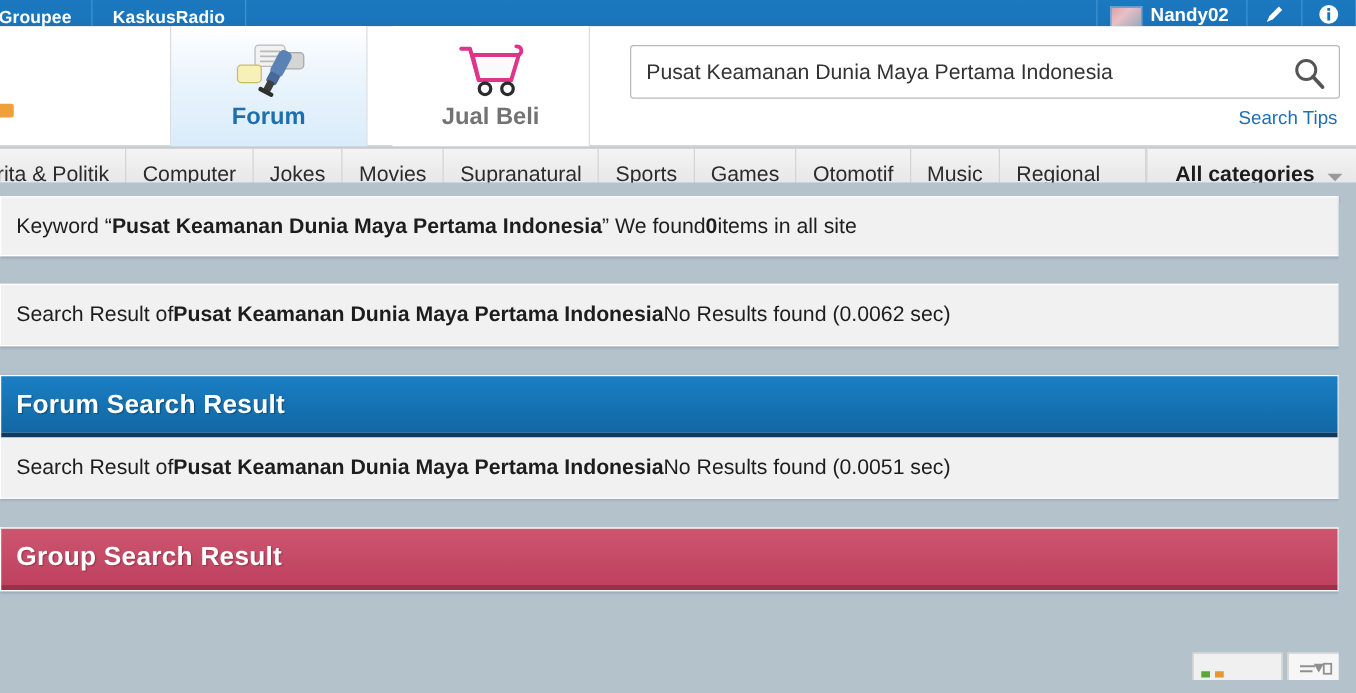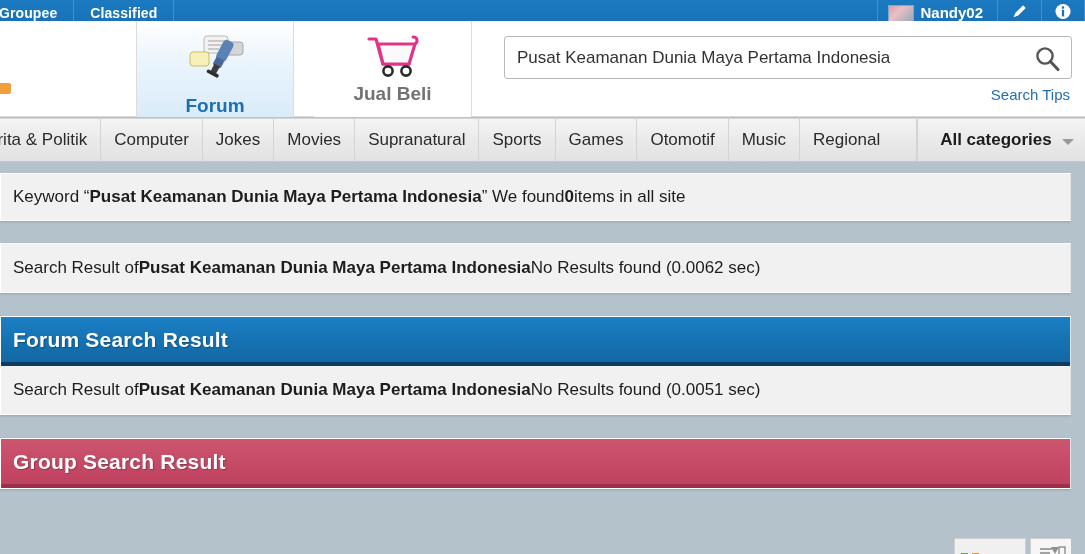--- a/index.html
+++ b/index.html
@@ -101,21 +101,20 @@
     border-left: 1px solid #dcdcdc;
     border-right: 1px solid #dcdcdc;
     display: flex; flex-direction: column;
     align-items: center; justify-content: flex-start;
     padding-top: 12px;
     position: relative;
     background: #ffffff;
   }
   .maintab.active {
     background: linear-gradient(to bottom, #ffffff 0%, #eaf4fc 45%, #d9ecfa 100%);
-    justify-content: space-between;
   }
   .maintab + .maintab { border-left: none; margin-left: 20px; }
   .tabicon { height: 46px; display:flex; align-items:center; justify-content:center; }
   .tablabel {
     font-size: 19px; font-weight: bold;
     margin-top: 4px;
   }
   .tablabel.forum { color: #1e6fb0; }
   .tablabel.jualbeli { color: #737373; }
 
@@ -191,21 +190,21 @@
     width: 0; height: 0;
     border-left: 6px solid transparent;
     border-right: 6px solid transparent;
     border-top: 6px solid #9a9a9a;
     margin-top: 3px;
   }
 
   
   .content {
     position: absolute;
-    top: 162px; left: 0;
+    top: 146px; left: 0;
     width: 1085px; height: 392px;
     background: #b4c2cc;
     padding-top: 11px;
   }
 
   .panel {
     position: relative;
     margin: 0 0 0 0;
     width: 1071px;
     background: #f1f1f1;
@@ -303,21 +302,21 @@
 <body>
 
 <div id="page">
 
   <div class="topbar">
     <div class="topbar-tabs">
       <div class="topbar-tab first">
         <span>Groupee</span>
       </div>
       <div class="topbar-tab">
-        <span>Classified</span>
+        <span>KaskusRadio</span>
       </div>
     </div>
     <div class="topbar-spacer"></div>
     <div class="topbar-right">
       <div class="tb-user">
         <span class="tb-avatar"></span>
         <span class="tb-username">Nandy02</span>
       </div>
       <div class="tb-iconcell">
         <span>

